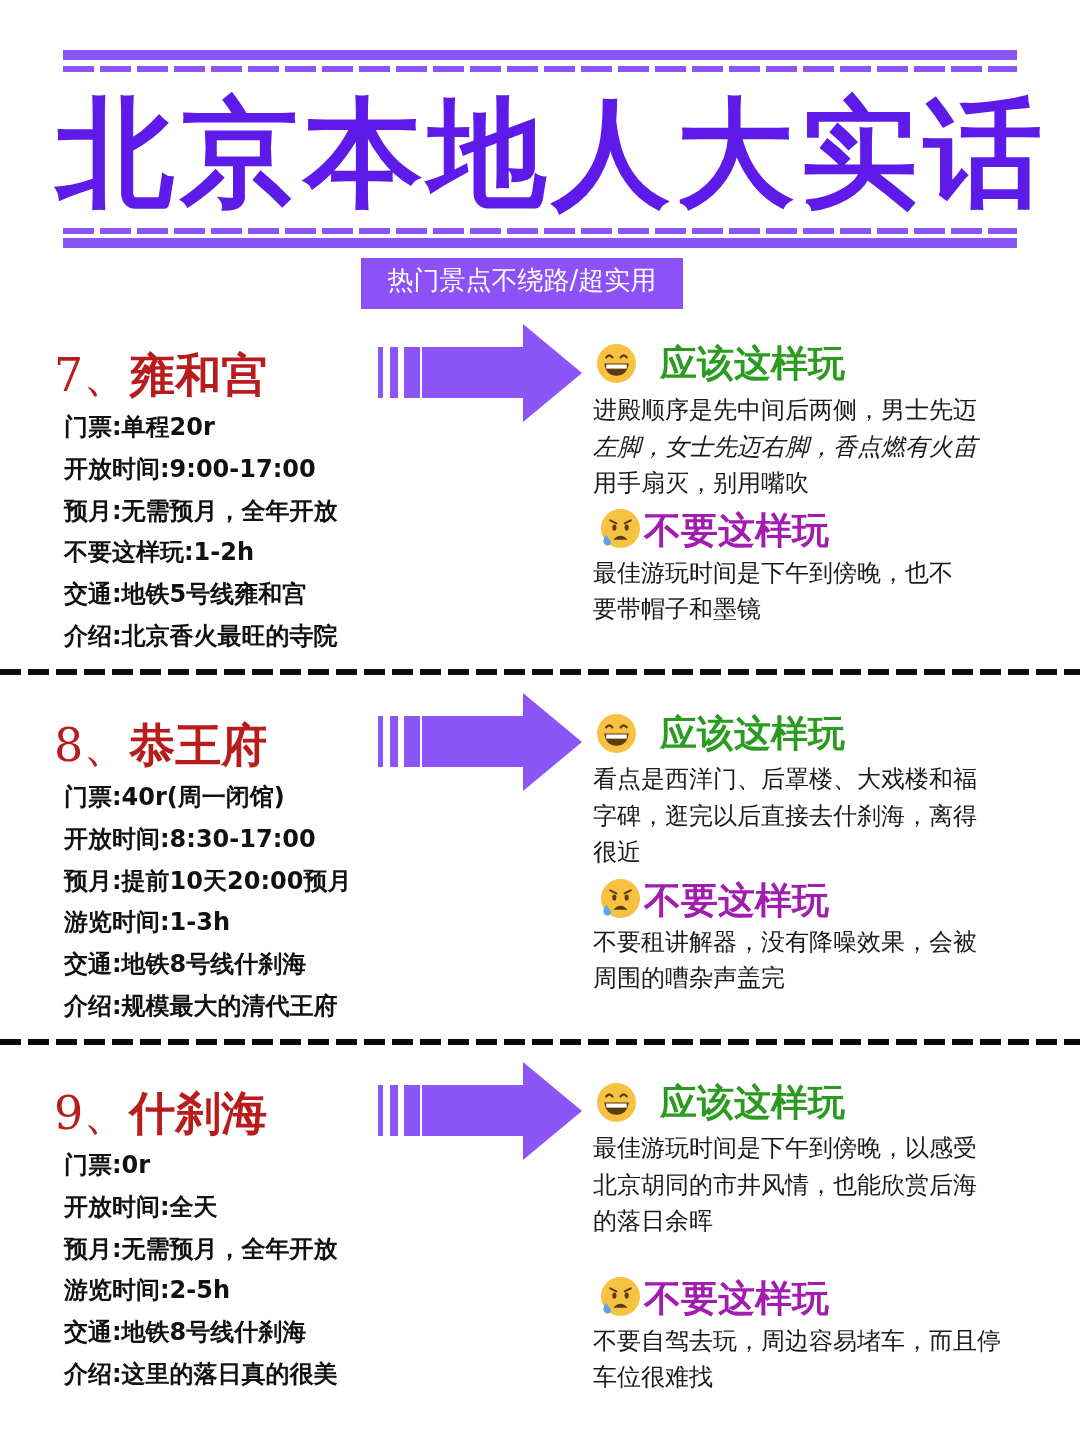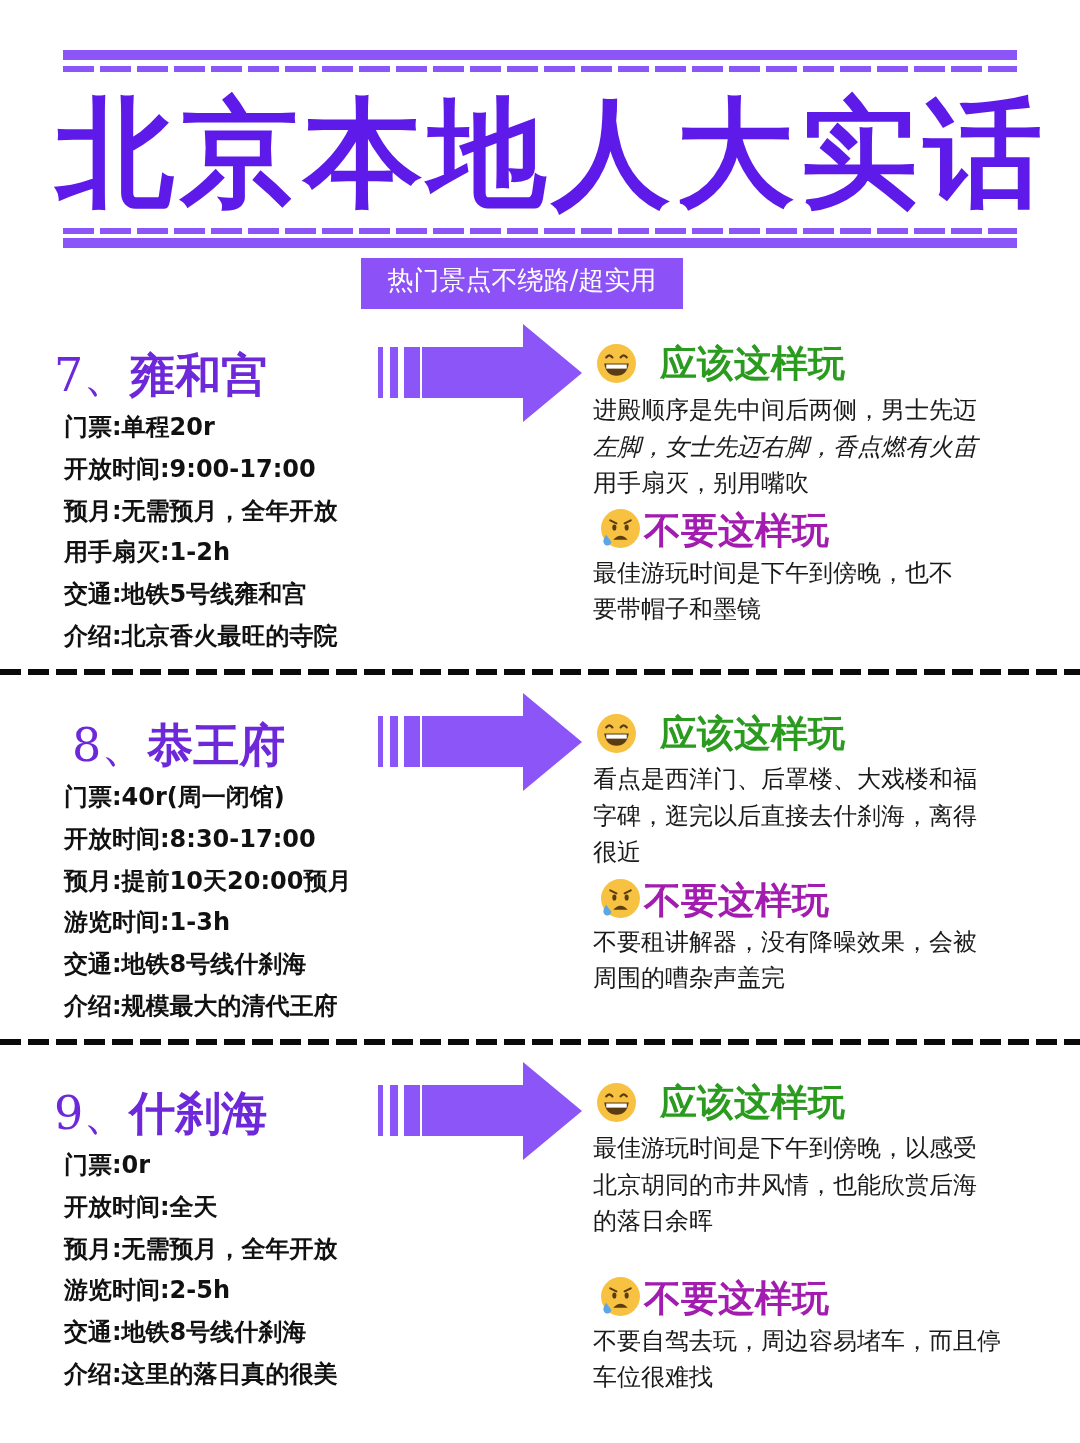--- a/index.html
+++ b/index.html
@@ -13,21 +13,21 @@
   .main-title { position: absolute; left: 56px; top: 78px; width: 970px; height: 150px;
     font-family: "DejaVu Sans", sans-serif; font-weight: bold; font-size: 118px; line-height: 150px;
     color: #5e1ae8; letter-spacing: 6px; white-space: nowrap; text-align: center; transform: scaleX(1.0); }
   .subtitle { position: absolute; left: 361px; top: 258px; width: 322px; height: 51px;
     background: #8c52f7; color: #ffffff; font-size: 26px; line-height: 45px; text-align: center;
     font-family: "DejaVu Sans", sans-serif; white-space: nowrap; }
 
   
   .section { position: absolute; left: 0; width: 1080px; height: 370px; }
   .sec-title { position: absolute; left: 54px; font-size: 46px; font-weight: bold; line-height: 56px;
-    color: #6d28d9; white-space: nowrap; font-family: "DejaVu Serif", serif; }
+    color: #b91c1c; white-space: nowrap; font-family: "DejaVu Serif", serif; }
   .sec-title .num { font-family: "DejaVu Serif", serif; font-weight: normal; }
   .info-line { position: absolute; left: 64px; font-size: 24px; line-height: 30px; font-weight: bold;
     color: #111; white-space: nowrap; font-family: "DejaVu Sans", sans-serif; }
 
   .arrow { position: absolute; left: 376px; width: 208px; height: 98px; }
 
   .tip-head { position: absolute; font-size: 37px; font-weight: bold; line-height: 46px; white-space: nowrap;
     font-family: "DejaVu Sans", sans-serif; }
   .tip-head.good { left: 660px; color: #2b9b1f; }
   .tip-head.bad { left: 644px; color: #a21caf; }
@@ -50,21 +50,21 @@
   <div class="subtitle">热门景点不绕路/超实用</div>
 </div>
 
 <div class="section" style="top:0px;">
   <div class="sec-title" style="top:347px;">
     <span class="num">7、</span><span>雍和宫</span>
   </div>
   <div class="info-line" style="top:412px;">门票:单程20r</div>
   <div class="info-line" style="top:454px;">开放时间:9:00-17:00</div>
   <div class="info-line" style="top:496px;">预月:无需预月，全年开放</div>
-  <div class="info-line" style="top:537px;">用手扇灭:1-2h</div>
+  <div class="info-line" style="top:537px;">不要这样玩:1-2h</div>
   <div class="info-line" style="top:579px;">交通:地铁5号线雍和宫</div>
   <div class="info-line" style="top:621px;">介绍:北京香火最旺的寺院</div>
 
   <svg class="arrow" style="top:324px;" viewBox="0 0 208 98">
     <rect x="2" y="23" width="5" height="51" fill="#8b55f8"></rect>
     <rect x="14" y="23" width="8" height="51" fill="#8b55f8"></rect>
     <rect x="28" y="23" width="16" height="51" fill="#8b55f8"></rect>
     <polygon points="46,23 147,23 147,0 206,49 147,98 147,74 46,74" fill="#8b55f8"></polygon>
   </svg>
 
@@ -90,21 +90,21 @@
     <path d="M6 26 q-5 7 -1 10 q5 2 6 -3 z" fill="#5aa6e6"></path>
   </svg>
   <div class="tip-head bad" style="top:508px;">不要这样玩</div>
   <div class="tip-line" style="top:558px;">最佳游玩时间是下午到傍晚，也不</div>
   <div class="tip-line" style="top:594px;">要带帽子和墨镜</div>
 </div>
 
 <div class="divider" style="top:669px;"></div>
 
 <div class="section" style="top:370px;">
-  <div class="sec-title" style="top:347px;margin-left:18px;">
+  <div class="sec-title" style="top:347px;">
     <span class="num">8、</span><span>恭王府</span>
   </div>
   <div class="info-line" style="top:412px;">门票:40r(周一闭馆)</div>
   <div class="info-line" style="top:454px;">开放时间:8:30-17:00</div>
   <div class="info-line" style="top:496px;">预月:提前10天20:00预月</div>
   <div class="info-line" style="top:537px;">游览时间:1-3h</div>
   <div class="info-line" style="top:579px;">交通:地铁8号线什刹海</div>
   <div class="info-line" style="top:621px;">介绍:规模最大的清代王府</div>
 
   <svg class="arrow" style="top:323px;" viewBox="0 0 208 98">

